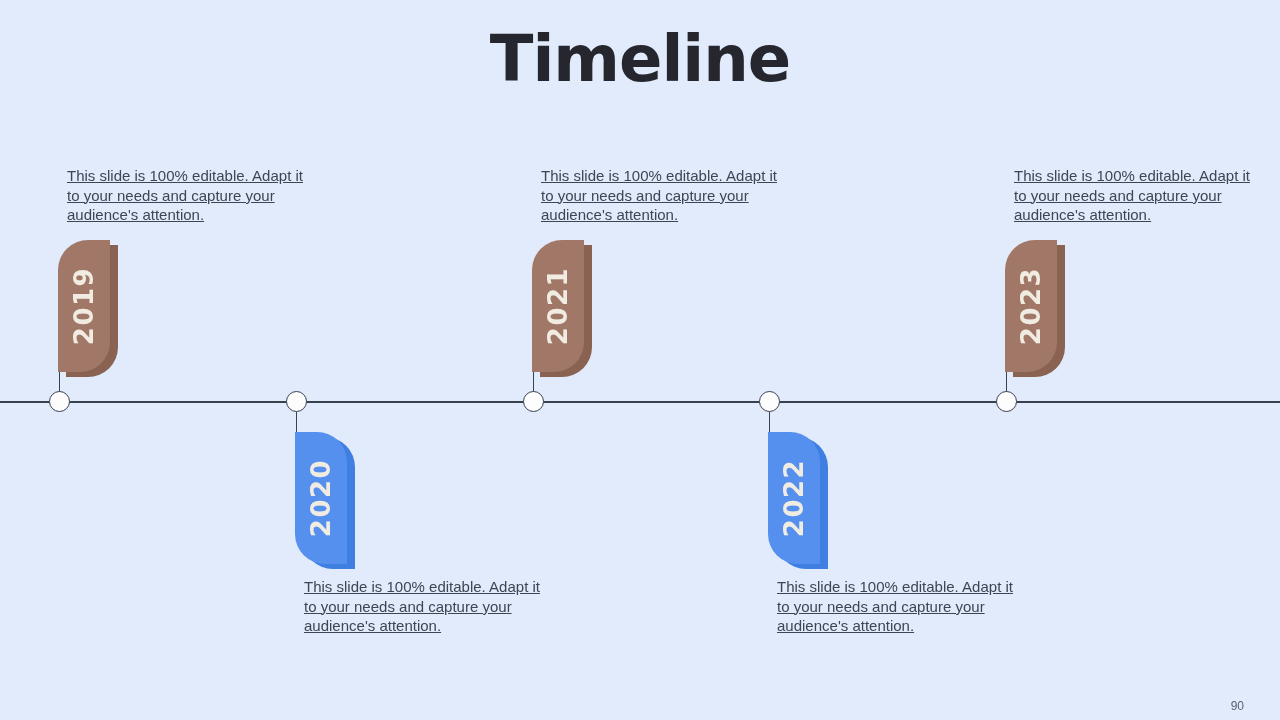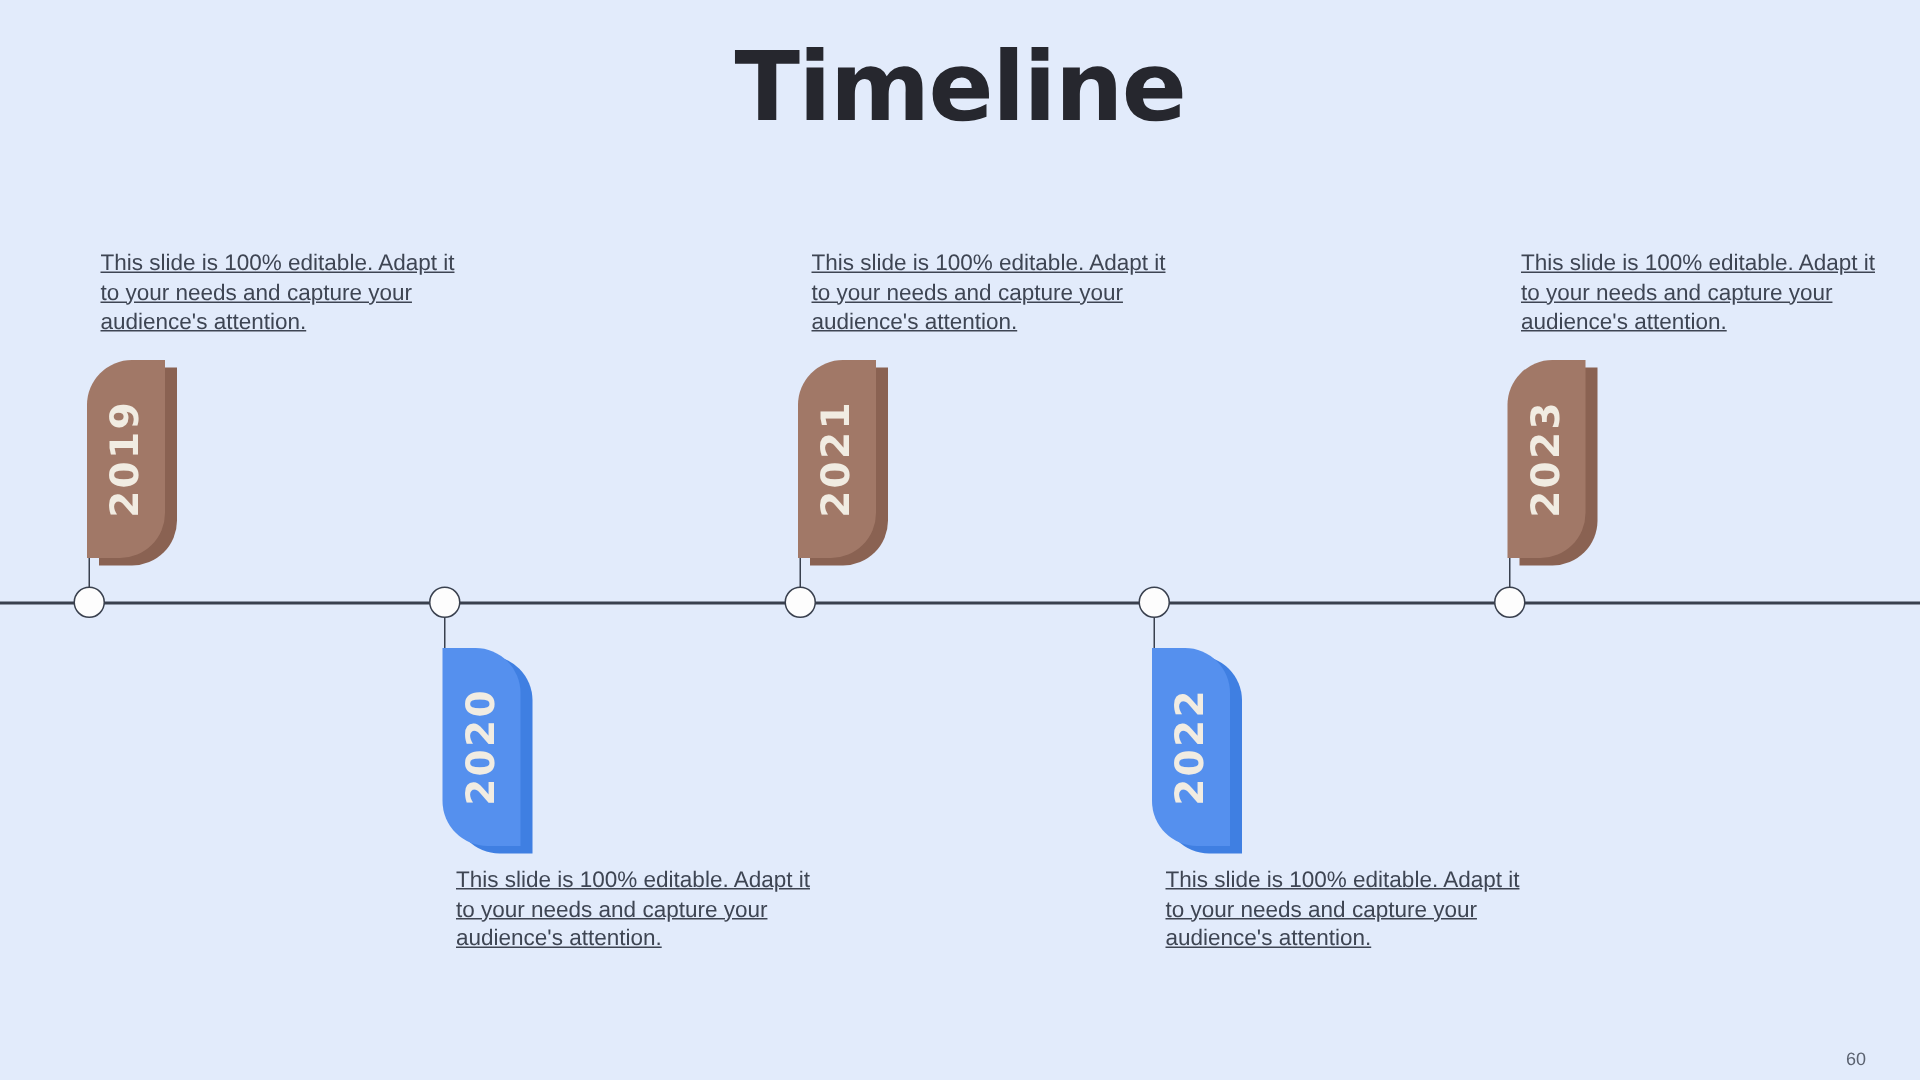--- a/index.html
+++ b/index.html
@@ -184,15 +184,15 @@
     <div class="flag brown">
       <div class="back"></div>
       <div class="front">
         <span class="year">2023</span>
       </div>
     </div>
     <div class="connector"></div>
     <div class="node"></div>
   </div>
 
-  <div class="page-number">60</div>
+  <div class="page-number">90</div>
 
 </div>
 
 </body></html>

